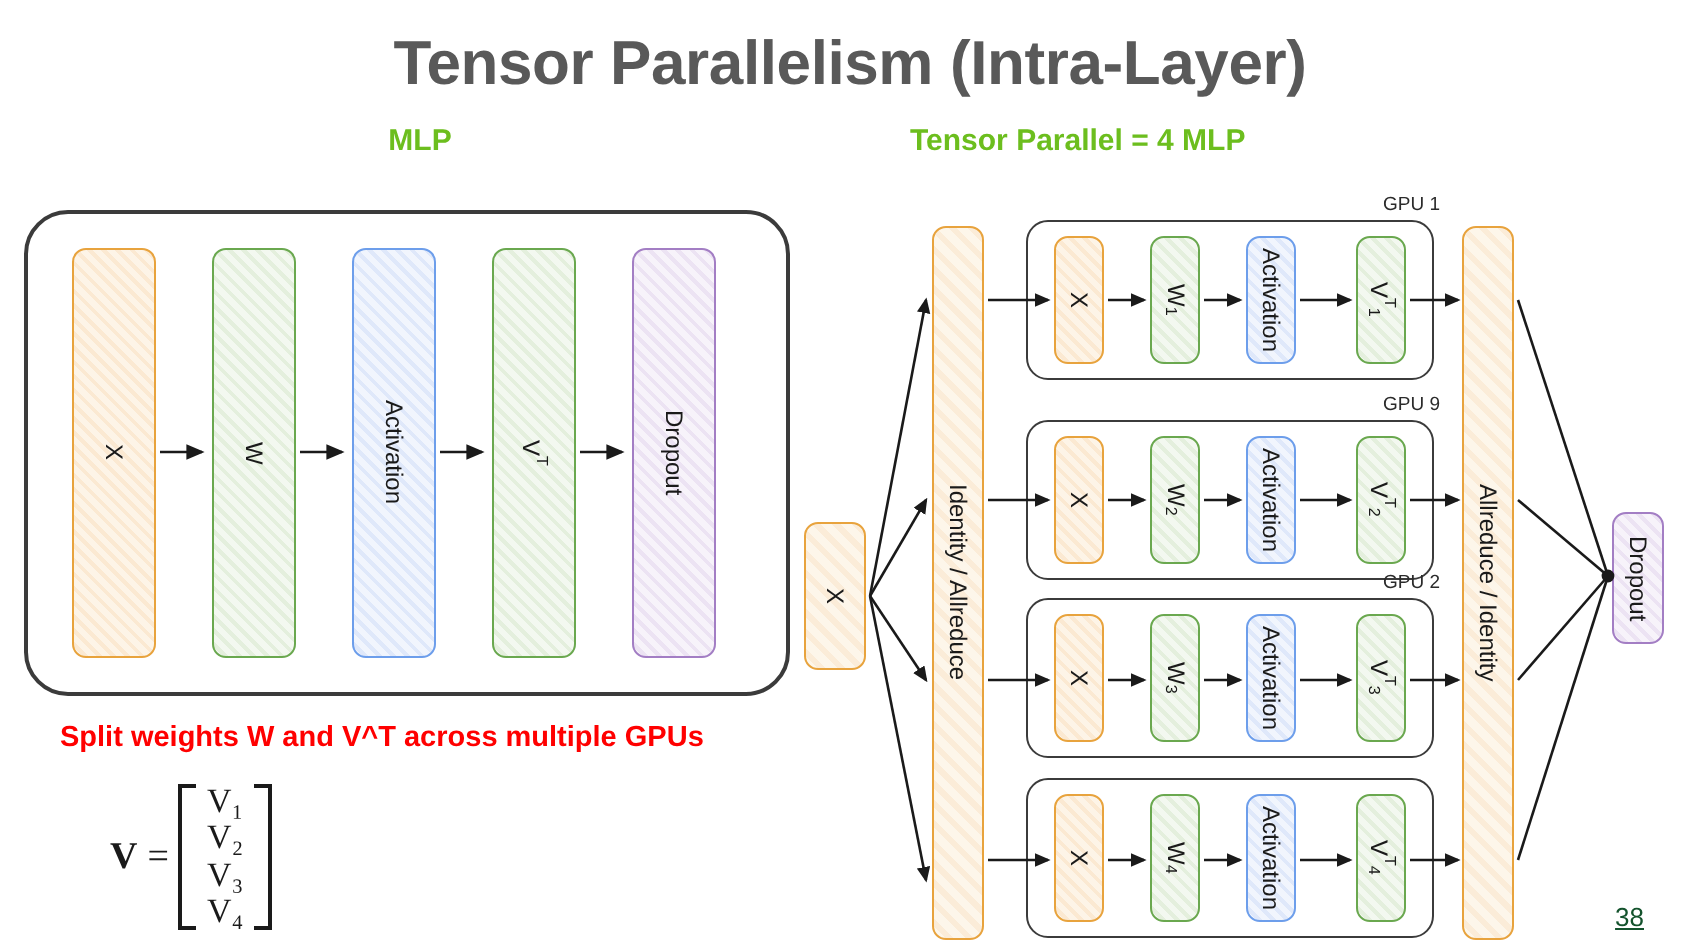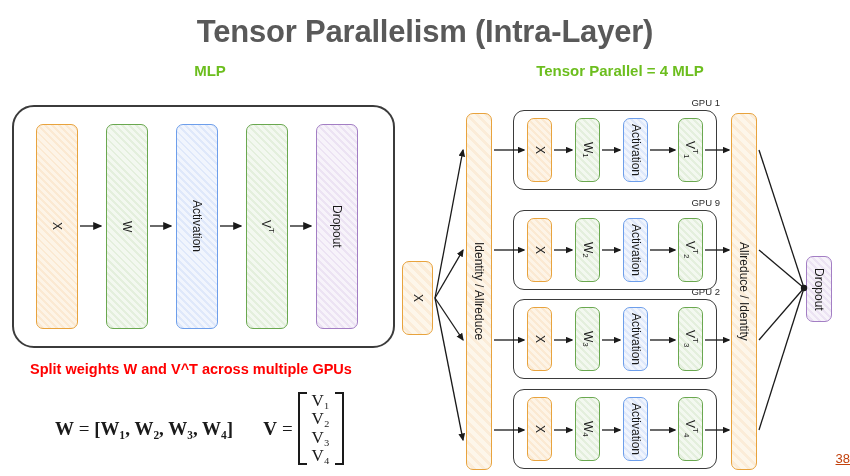--- a/index.html
+++ b/index.html
@@ -18,29 +18,29 @@
     text-align:center;
     font-size:31px;font-weight:bold;color:#595959;
     letter-spacing:-0.2px;
   }
   #mlp-label{
     position:absolute;left:150px;top:62px;width:120px;
     text-align:center;font-size:15px;font-weight:bold;color:#6cbe1e;
   }
   #tp-label{
     position:absolute;left:455px;top:62px;width:330px;
-    text-align:center;font-size:15px;font-weight:bold;color:#6cbe1e;
+    text-align:left;font-size:15px;font-weight:bold;color:#6cbe1e;
   }
   #split-note{
     position:absolute;left:30px;top:361px;
     font-size:14.5px;font-weight:bold;color:#ff0000;white-space:nowrap;
   }
   #page-num{
-    position:absolute;right:0;bottom:10px;
-    font-size:13px;color:#c2410c;text-decoration:underline;
+    position:absolute;right:28px;bottom:10px;
+    font-size:13px;color:#14532d;text-decoration:underline;
   }
 
   
   .hbox{
     position:absolute;border-radius:7px;border:1.6px solid #888;
     box-sizing:border-box;
     display:flex;align-items:center;justify-content:center;
     overflow:hidden;
   }
   .hbox .lbl{
@@ -126,25 +126,20 @@
     <span class="lbl"><span>V</span><sup>T</sup></span>
   </div>
 
   <div class="hbox c-purple" style="left:316px;top:124px;width:42px;height:205px;">
     <span class="lbl">Dropout</span>
   </div>
 
   <div id="split-note">Split weights W and V^T across multiple GPUs</div>
 
   <div id="formula">
-    <div class="eq">
-      <b>W</b>
-      <span>=</span>
-      <b>[W₁, W₂, W₃, W₄]</b>
-    </div>
     <div class="vecwrap">
       <b>V</b>
       <span>=</span>
       <div class="brk l"></div>
       <div class="veccol">
         <span>V₁</span>
         <span>V₂</span>
         <span>V₃</span>
         <span>V₄</span>
       </div>

